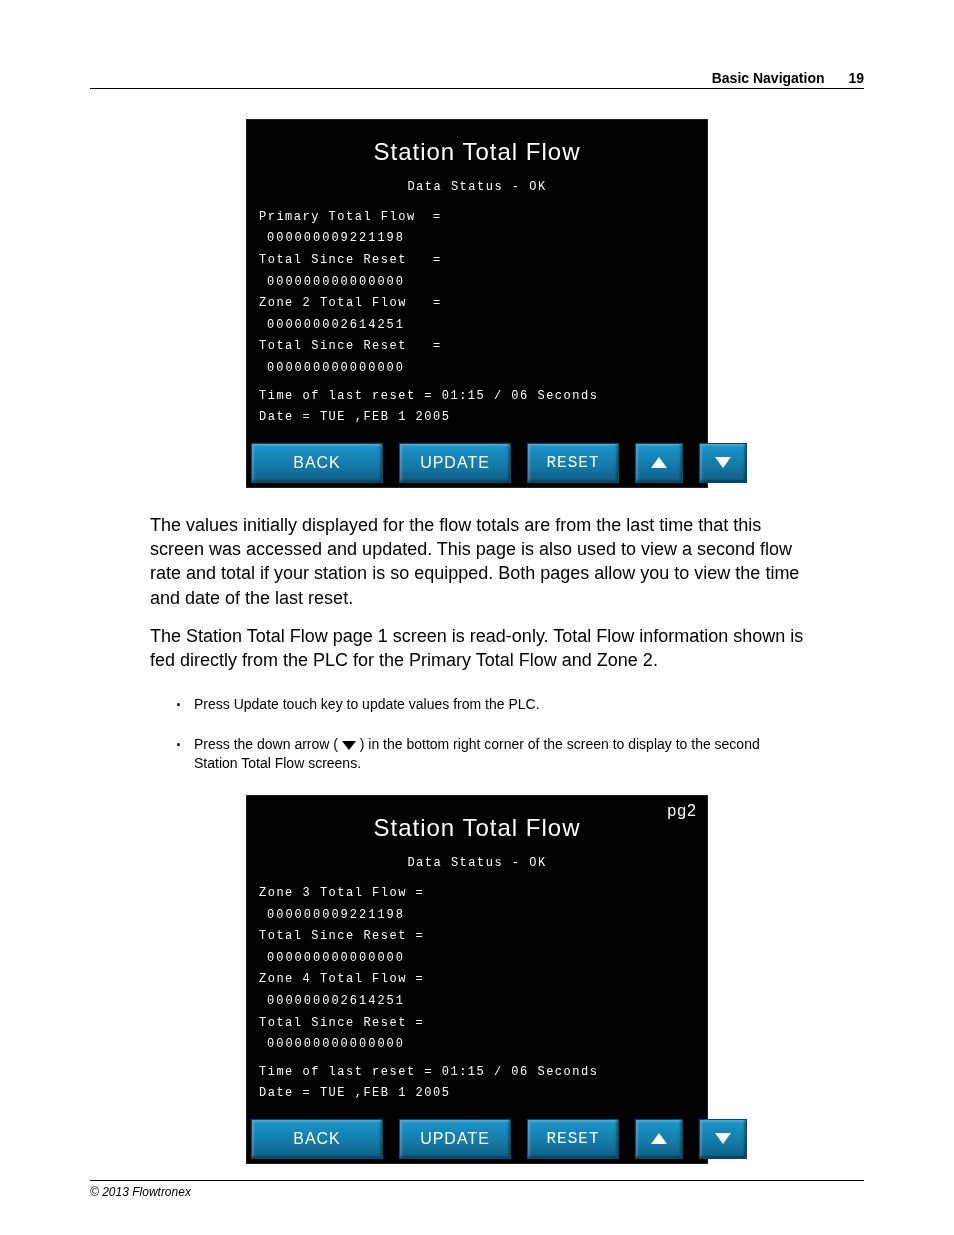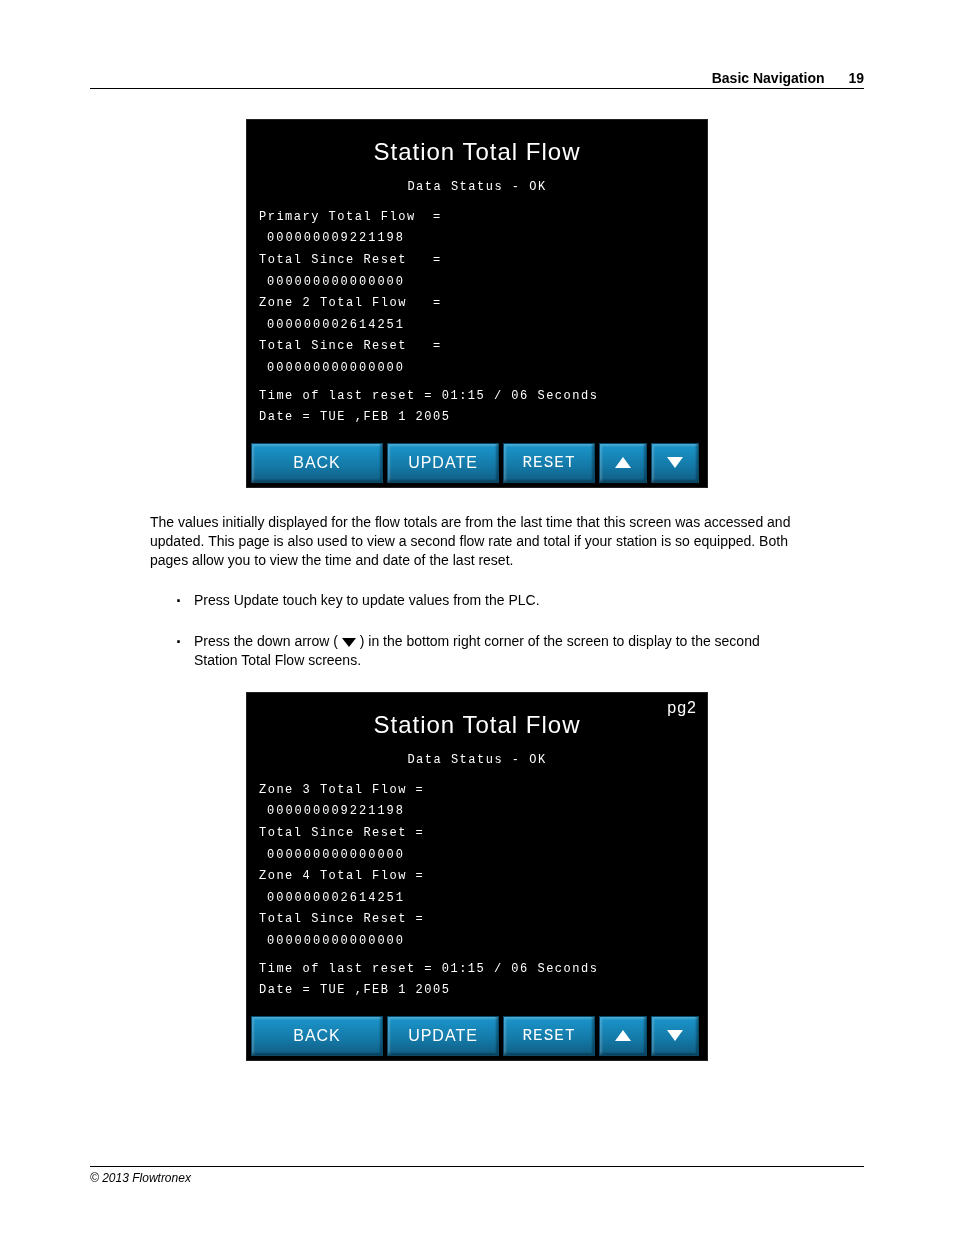--- a/index.html
+++ b/index.html
@@ -43,21 +43,21 @@
     padding-top: 4px;
     font-style: italic;
     font-size: 12px;
   }
   .content {
     padding: 0 60px;
   }
   .para {
     margin: 14px 0;
     line-height: 1.35;
-    font-size: 14px;
+    font-size: 18px;
   }
   .bullets {
     margin: 10px 0 20px 26px;
     padding: 0;
   }
   .bullets li {
     list-style: none;
     position: relative;
     padding-left: 18px;
     margin: 22px 0;
@@ -120,21 +120,21 @@
   .hmi .row {
     display: flex;
     white-space: nowrap;
     font-size: 12px;
     flex-direction: column;
   }
   .hmi .row .lbl { white-space: pre; }
   .hmi .row .val { margin-left: 8px; letter-spacing: 2px; }
   .hmi .btnbar {
     display: flex;
-    gap: 4px;
+    gap: 16px;
     padding: 4px;
     background: #000;
     align-items: stretch;
     height: 40px;
   }
   .hmi .btn {
     background: linear-gradient(#1b96cc, #1478a6 60%, #0f5e84);
     color: #fff;
     border: 1px solid #0a4a68;
     font-family: Arial, Helvetica, sans-serif;
@@ -205,20 +205,21 @@
           <span class="tri-up"></span>
         </div>
       <div class="btn arrow">
           <span class="tri-down"></span>
         </div>
     </div>
   </div>
 
   <div class="content">
     <p class="para">The values initially displayed for the flow totals are from the last time that this screen was accessed and updated. This page is also used to view a second flow rate and total if your station is so equipped. Both pages allow you to view the time and date of the last reset.</p>
+    <p class="para">The Station Total Flow page 1 screen is read-only. Total Flow information shown is fed directly from the PLC for the Primary Total Flow and Zone 2.</p>
     <ul class="bullets">
       <li>Press Update touch key to update values from the PLC.</li>
       <li>
         <span>Press the down arrow ( </span>
         <span class="tri-down-inline"></span>
         <span> ) in the bottom right corner of the screen to display to the second Station Total Flow screens.</span>
       </li>
     </ul>
   </div>
 

